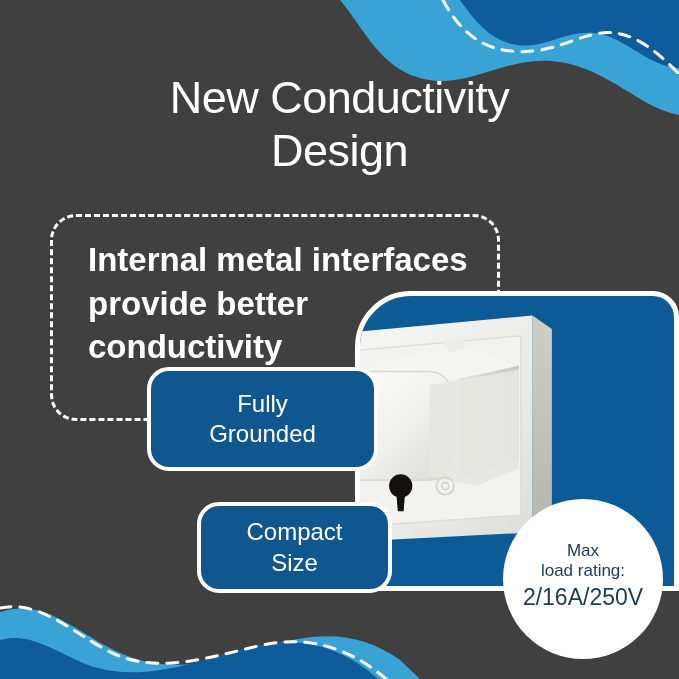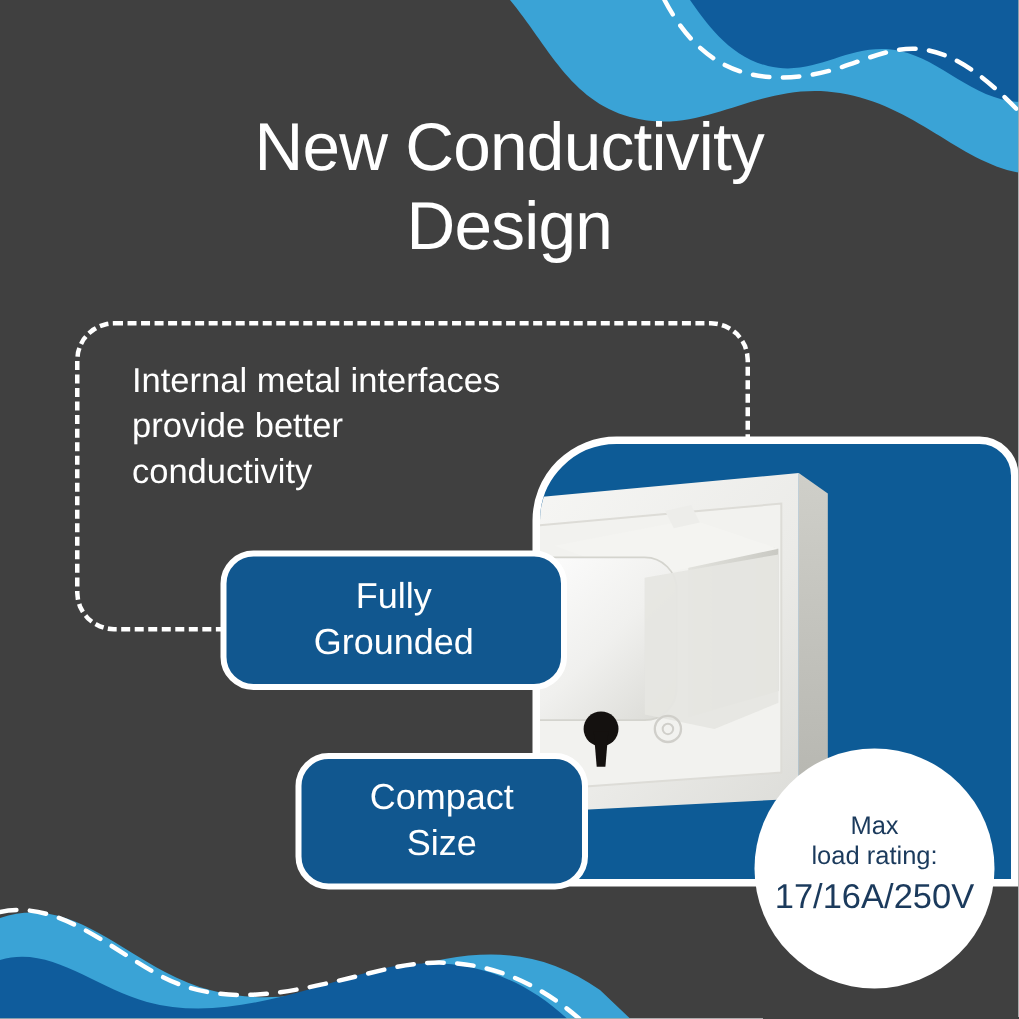--- a/index.html
+++ b/index.html
@@ -51,23 +51,23 @@
     border: 3px dashed #ffffff;
     border-radius: 26px;
     box-sizing: border-box;
   }
   .dashed-box-text {
     position: absolute;
     left: 88px;
     top: 238px;
     width: 420px;
     color: #ffffff;
-    font-size: 23px;
+    font-size: 33px;
     line-height: 1.32;
-    font-weight: 400;
+    font-weight: 700;
     white-space: pre-line;
   }
 
   
   .photo-panel {
     position: absolute;
     left: 355px;
     top: 291px;
     width: 324px;
     height: 300px;
@@ -97,21 +97,21 @@
     color: #ffffff;
     font-size: 24px;
     line-height: 1.26;
     font-weight: 500;
     white-space: pre-line;
   }
   .badge-grounded {
     left: 147px;
     top: 367px;
     width: 231px;
-    height: 93px;
+    height: 104px;
   }
   .badge-compact {
     left: 197px;
     top: 502px;
     width: 195px;
     height: 91px;
   }
 
   
   .spec-circle {
@@ -226,16 +226,16 @@
 
   <div class="badge badge-grounded">Fully
 Grounded</div>
 
   <div class="badge badge-compact">Compact
 Size</div>
 
   <div class="spec-circle">
     <div class="spec-line-sm">Max
 load rating:</div>
-    <div class="spec-line-lg">17/16A/250V</div>
+    <div class="spec-line-lg">2/16A/250V</div>
   </div>
 
 </div>
 
 </body></html>

